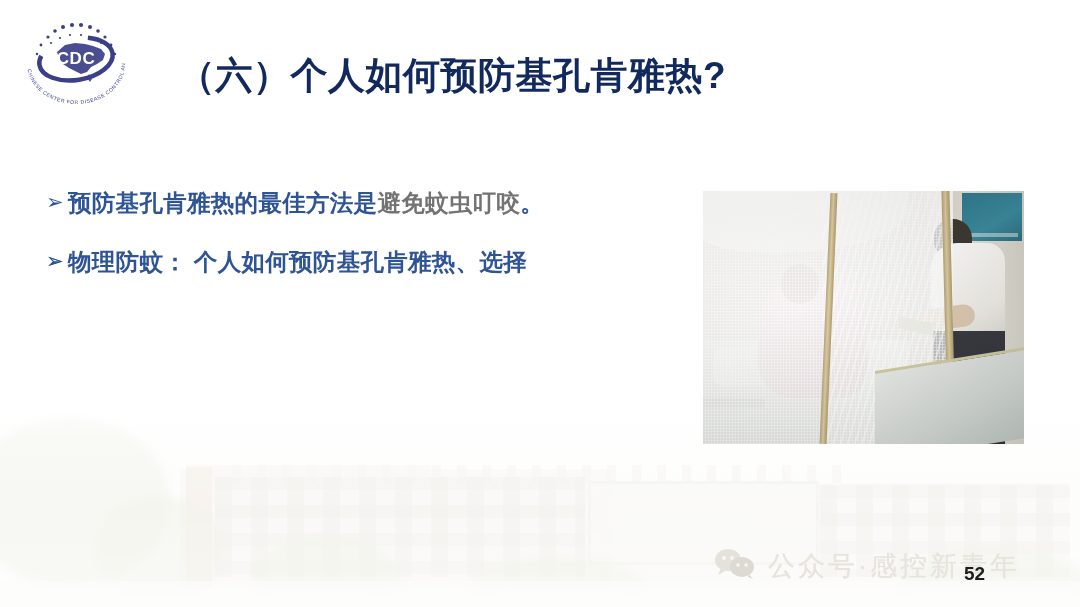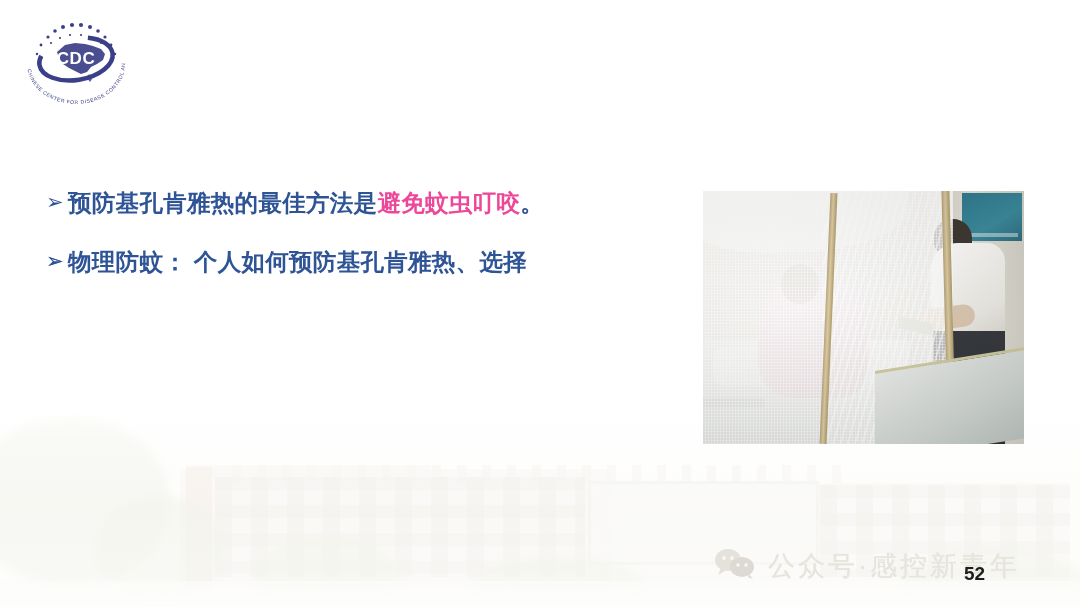--- a/index.html
+++ b/index.html
@@ -151,21 +151,21 @@
   .bullet:last-child { margin-bottom: 0; }
   .bullet .marker {
     position: absolute;
     left: 0;
     top: 1px;
     font-size: 21px;
     color: #2e5496;
     font-weight: bold;
     line-height: 1.62;
   }
-  .accent-red { color: #ec4899; }
+  .accent-red { color: #737373; }
   .bullet-line2 { display: block; padding-left: 14px; }
 
   
   .photo-frame {
     position: absolute;
     left: 703px;
     top: 191px;
     width: 321px;
     height: 253px;
     overflow: hidden;
@@ -388,20 +388,21 @@
       <ellipse cx="59" cy="47" rx="37" ry="21" fill="none" stroke="#3b3f87" stroke-width="4.5" transform="rotate(-9 59 47)" stroke-dasharray="128 52" stroke-dashoffset="26"></ellipse>
 
       <path d="M40,40 L48,33 L58,31 L68,32 L76,34 L84,37 L88,42 L86,48 L80,52
                L74,55 L70,60 L64,62 L58,59 L52,56 L46,52 L42,46 Z" fill="#3b3f87" opacity="0.92"></path>
       <path d="M72,62 l3,5 l-2,3 l-3,-4 z" fill="#3b3f87" opacity="0.85"></path>
 
       <text x="59" y="52" text-anchor="middle" font-size="17" font-weight="bold" fill="#ffffff" font-family="Liberation Sans, sans-serif" letter-spacing="0.5">CDC</text>
     </svg>
   </div>
 
+  <div class="title">（六）个人如何预防基孔肯雅热?</div>
 
   <div class="bullets">
 
     <div class="bullet">
       <span class="marker">➢</span>
       <span>预防基孔肯雅热的最佳方法是</span><span class="accent-red">避免蚊虫叮咬</span><span>。</span>
     </div>
 
     <div class="bullet">
       <span class="marker">➢</span>

